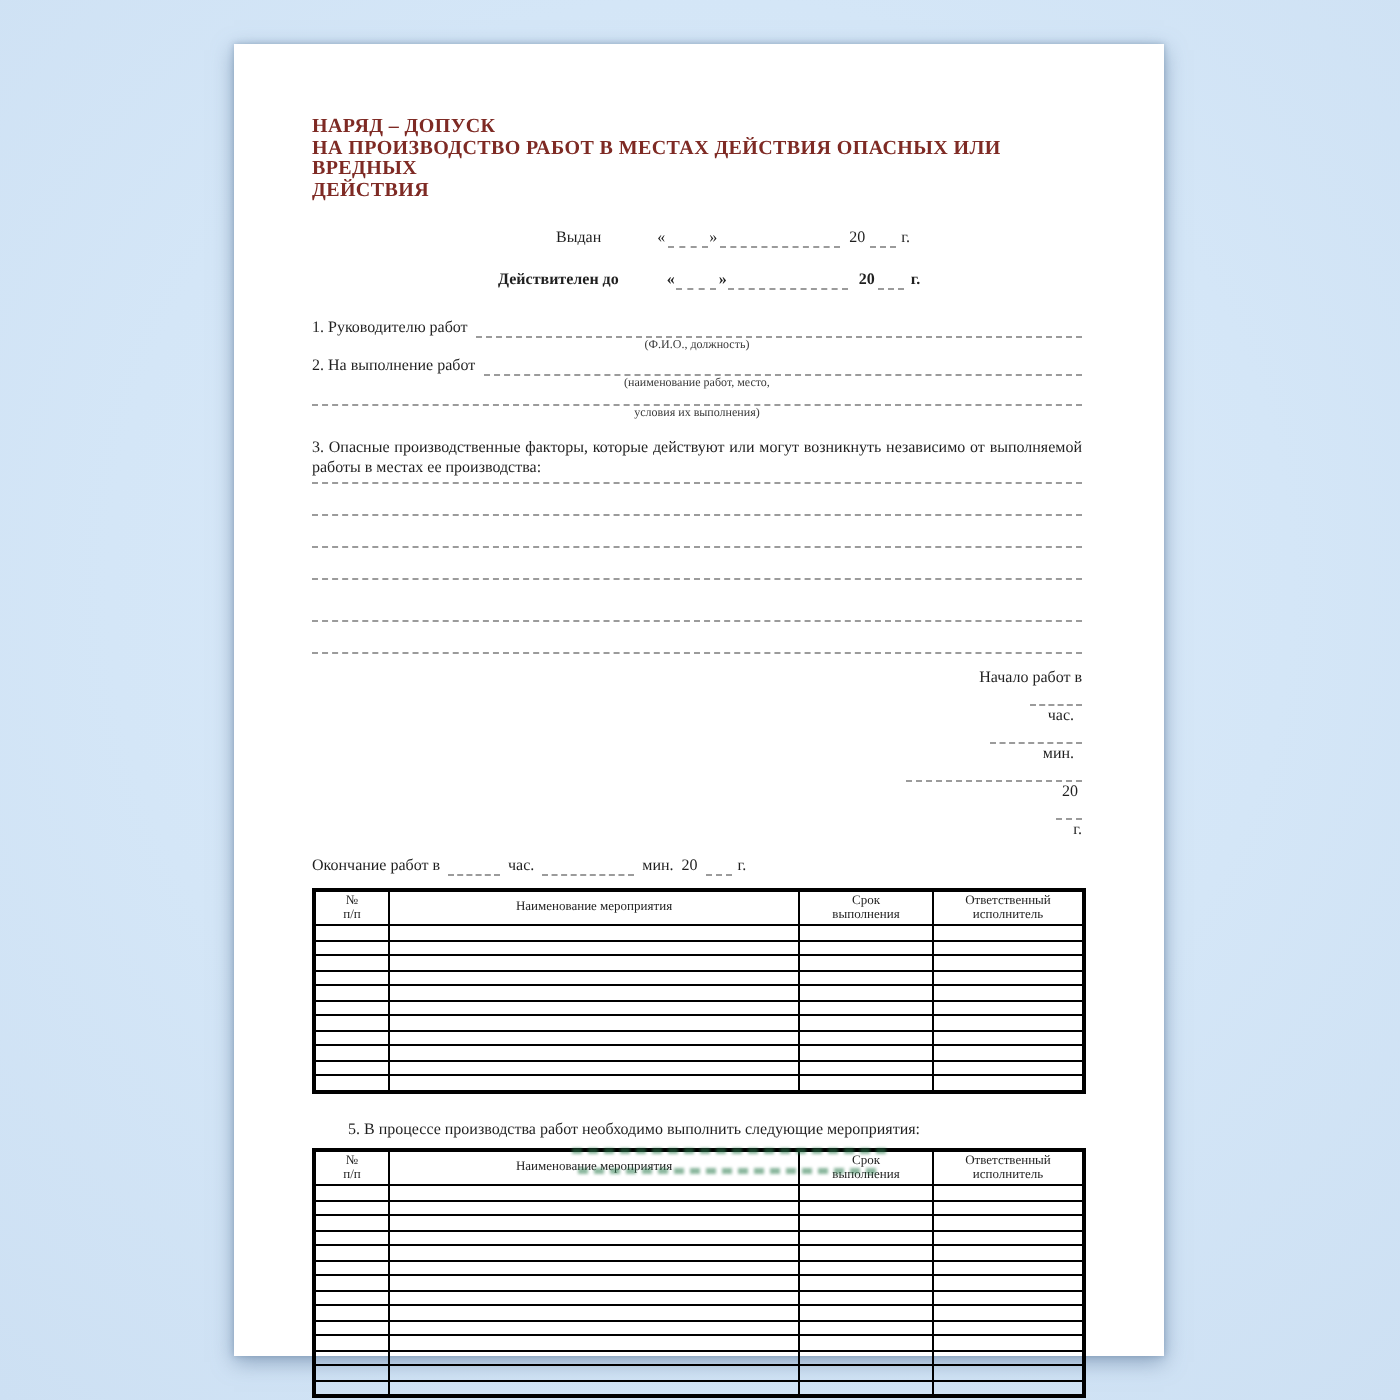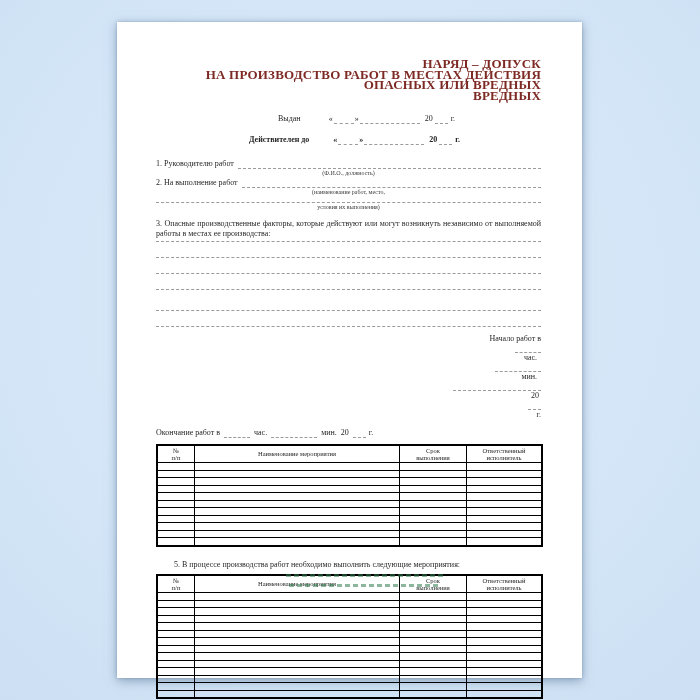--- a/index.html
+++ b/index.html
@@ -9,21 +9,21 @@
     font-family:"Liberation Serif","DejaVu Serif",serif;
     color:#1f1f1f;
   }
   .paper{
     position:absolute;left:117px;top:22px;width:465px;height:656px;
     background:#ffffff;
     box-shadow:0 3px 10px rgba(96,124,156,0.60), 0 0 3px rgba(96,124,156,0.45);
     box-sizing:border-box;
     padding:37px 41px 0 39px;
   }
-  .title{ text-align:right;color:#7e2a24;font-weight:bold;font-size:13px;line-height:10.5px;letter-spacing:.2px;}
+  .title{ text-align:left;color:#7e2a24;font-weight:bold;font-size:10px;line-height:10.5px;letter-spacing:.2px;}
   .row{display:flex;align-items:flex-end;font-size:8px;line-height:10px;white-space:nowrap;}
   .fb{display:inline-block;border-bottom:1px dashed #9b9b9b;height:8px;}
   .w20{width:20px;} .w26{width:26px;} .w46{width:46px;} .w60{width:60px;} .w88{width:88px;} .w13{width:13px;}
   .q{margin:0 1px;}
   .issued{margin-top:13px;padding-left:122px;}
   .issued .q1{margin-left:28px;}
   .valid{margin-top:11px;padding-left:93px;font-weight:bold;}
   .valid .q1{margin-left:24px;}
   .yr{margin-left:5px;margin-right:2px;}
   .gsuf{margin-left:3px;}
@@ -58,21 +58,21 @@
   .wm2{top:562px;left:172px;width:150px;}
 </style>
 </head>
 <body>
 
 <div class="paper">
 
   <div class="title">
     <div>НАРЯД – ДОПУСК</div>
     <div>НА ПРОИЗВОДСТВО РАБОТ В МЕСТАХ ДЕЙСТВИЯ ОПАСНЫХ ИЛИ ВРЕДНЫХ</div>
-    <div>ВРЕДНЫХ</div>
+    <div>ДЕЙСТВИЯ</div>
   </div>
 
   <div class="row issued">
     <span>Выдан</span>
     <span class="q q1">«</span>
     <span class="fb w20"></span>
     <span class="q">»</span>
     <span class="fb w60"></span>
     <span class="yr">20</span>
     <span class="fb w13"></span>

